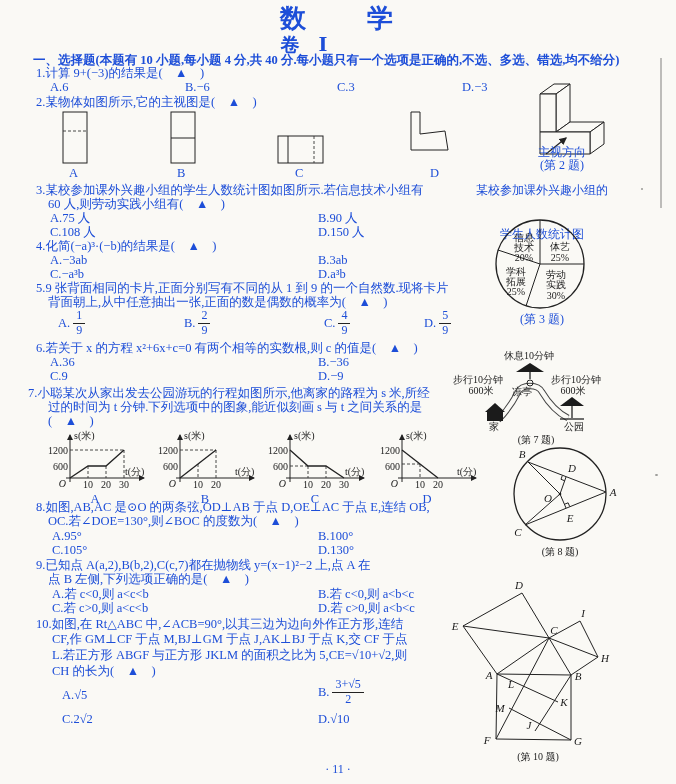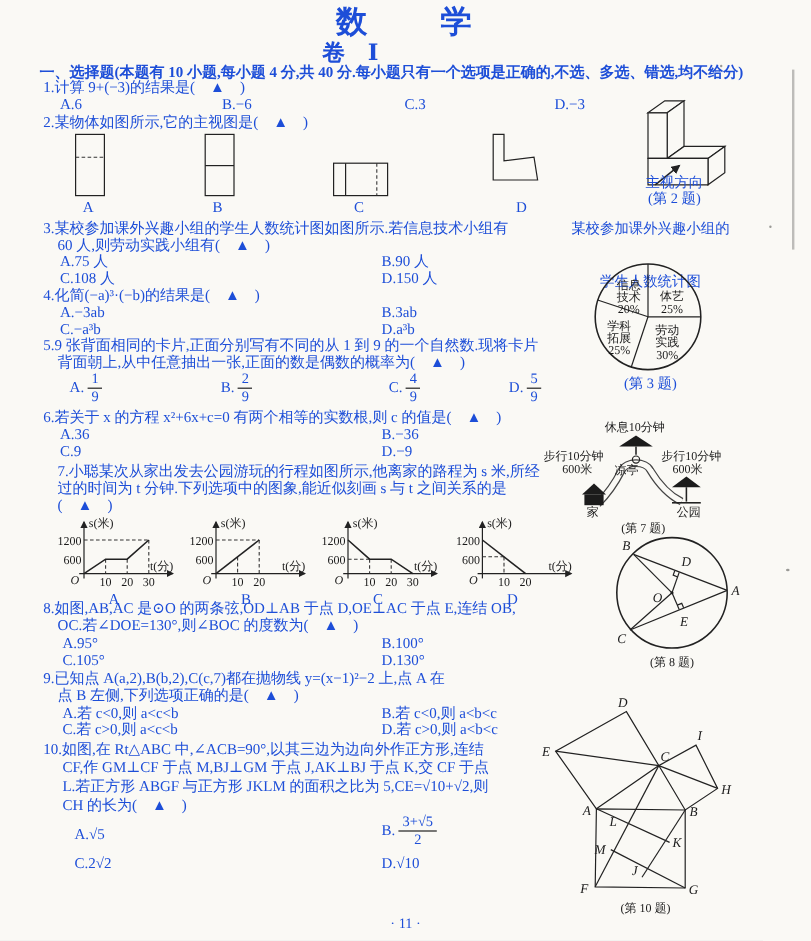--- a/index.html
+++ b/index.html
@@ -35,21 +35,21 @@
 
   <svg width="0" height="0" style="position:absolute">
     <defs>
       <marker id="arr" markerWidth="8" markerHeight="8" refX="5" refY="3" orient="auto">
         <path d="M0,0 L6,3 L0,6 Z" fill="#222"></path>
       </marker>
     </defs>
   </svg>
 
   <div class="abs title ctr" style="left:0;top:4px;width:676px;">数　　学</div>
-  <div class="abs vol ctr" style="left:0;top:34px;width:584px;">卷　Ⅰ</div>
+  <div class="abs vol ctr" style="left:12px;top:34px;width:584px;">卷　Ⅰ</div>
   <div class="abs sec" style="left:33px;top:53px;">一、选择题(本题有 10 小题,每小题 4 分,共 40 分.每小题只有一个选项是正确的,不选、多选、错选,均不给分)</div>
 
   <div class="abs txt" style="left:36px;top:66px;">1.计算 9+(−3)的结果是(　▲　)</div>
   <div class="abs opt" style="left:50px;top:80px;">A.6</div>
   <div class="abs opt" style="left:185px;top:80px;">B.−6</div>
   <div class="abs opt" style="left:337px;top:80px;">C.3</div>
   <div class="abs opt" style="left:462px;top:80px;">D.−3</div>
 
   <div class="abs txt" style="left:36px;top:95px;">2.某物体如图所示,它的主视图是(　▲　)</div>
 
@@ -139,21 +139,21 @@
     <span>D.</span>
     <span class="frac"><span class="num">5</span><span class="den">9</span></span>
   </div>
 
   <div class="abs txt" style="left:36px;top:341px;">6.若关于 x 的方程 x²+6x+c=0 有两个相等的实数根,则 c 的值是(　▲　)</div>
   <div class="abs opt" style="left:50px;top:355px;">A.36</div>
   <div class="abs opt" style="left:318px;top:355px;">B.−36</div>
   <div class="abs opt" style="left:50px;top:369px;">C.9</div>
   <div class="abs opt" style="left:318px;top:369px;">D.−9</div>
 
-  <div class="abs txt" style="left:48px;top:386px;">7.小聪某次从家出发去公园游玩的行程如图所示,他离家的路程为 s 米,所经</div>
+  <div class="abs txt" style="left:28px;top:386px;">7.小聪某次从家出发去公园游玩的行程如图所示,他离家的路程为 s 米,所经</div>
   <div class="abs txt" style="left:48px;top:400px;">过的时间为 t 分钟.下列选项中的图象,能近似刻画 s 与 t 之间关系的是</div>
   <div class="abs txt" style="left:48px;top:414px;">(　▲　)</div>
 
   <svg class="fig" style="left:452px;top:350px;" width="200" height="100" viewBox="0 0 200 100">
     <path d="M46,70 C56,60 62,50 66,42 C70,34 86,34 90,42 C96,52 104,62 116,68" stroke="#444" stroke-width="6.5" fill="none"></path>
     <path d="M46,70 C56,60 62,50 66,42 C70,34 86,34 90,42 C96,52 104,62 116,68" stroke="#faf9f5" stroke-width="4.5" fill="none"></path>
     <polygon points="64,22 92,22 78,13" class="fil"></polygon>
     <line x1="78" y1="22" x2="78" y2="29" class="st15"></line>
     <circle cx="78" cy="33" r="3" class="st"></circle>
     <polygon points="33,62 43,53 53,62" class="fil"></polygon>

